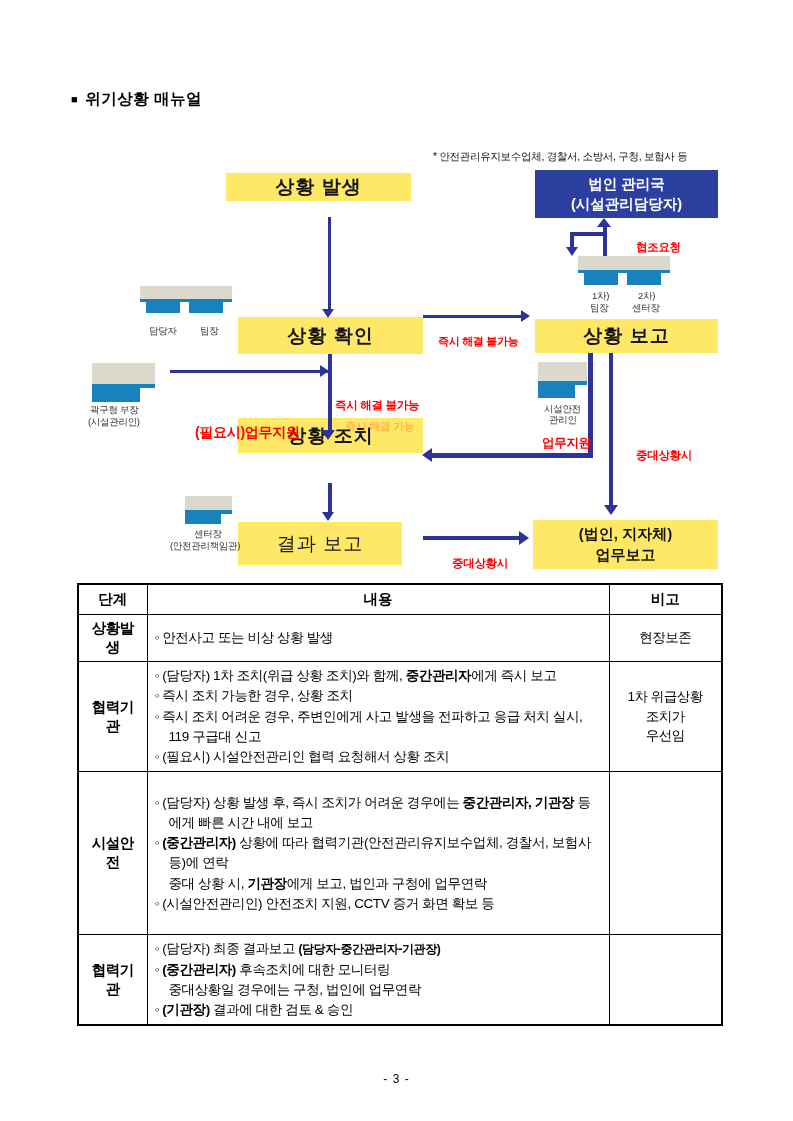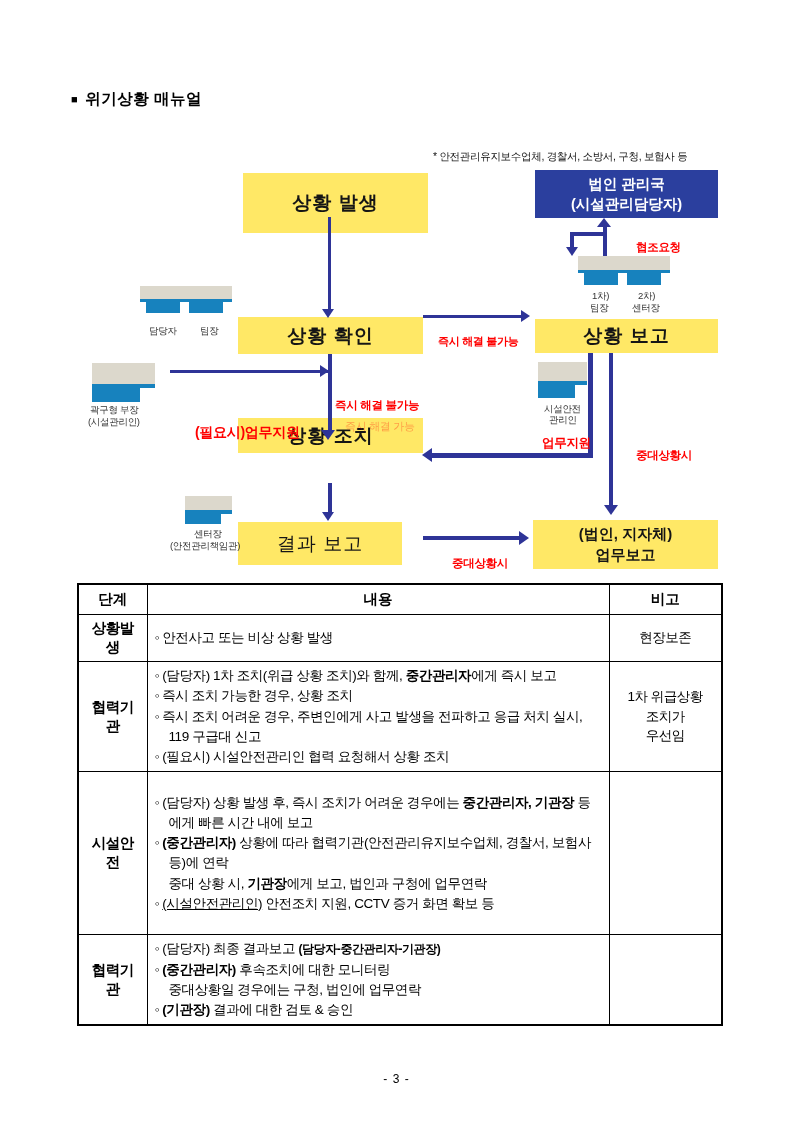--- a/index.html
+++ b/index.html
@@ -52,41 +52,41 @@
   .manual-table td{padding:4px 7px;vertical-align:middle;}
   .col-stage{width:69px;}
   .col-content{width:462px;}
   .col-note{width:113px;}
   .stage-cell{text-align:center;font-weight:700;font-size:14.5px;letter-spacing:-0.5px;}
   .content-cell{line-height:1.5;letter-spacing:-0.4px;}
   .line{padding-left:14px;text-indent:-14px;}
   .line.nobullet{text-indent:0;}
   .note-cell{text-align:center;line-height:1.45;letter-spacing:-0.5px;}
   .b{font-weight:700;}
-  .u{text-decoration:underline;}
+  .u{}
   .small{font-size:12px;}
   tbody tr:nth-child(1) td{height:34px;}
   tbody tr:nth-child(2) td{height:100px;}
   tbody tr:nth-child(3) td{height:154px;}
   tbody tr:nth-child(4) td{height:47px;}
   tbody tr:nth-child(5) td{height:80px;}
   .page-num{left:0;top:1072px;width:793px;text-align:center;font-size:12px;letter-spacing:1px;}
 </style>
 </head>
 <body>
 
 <div class="page" style="--yellow: #ffe866; --blue: #2b3f9e; --arrow: #2e3497; --red: #ff0000; --pp-beige: #dcd8cc; --pp-blue: #1782be;">
 
   <div class="abs doc-title">
     <span class="sq">■</span><span>위기상황 매뉴얼</span>
   </div>
 
   <div class="abs footnote">* 안전관리유지보수업체, 경찰서, 소방서, 구청, 보험사 등</div>
 
-  <div class="abs ybox" style="left:243px;top:173px;width:185px;height:60px">상황 발생</div>
+  <div class="abs ybox" style="left:226px;top:173px;width:185px;height:28px">상황 발생</div>
 
   <div class="abs bluebox" style="left:535px;top:170px;width:183px;height:48px">
     <span>법인 관리국</span>
     <span>(시설관리담당자)</span>
   </div>
 
   <div class="abs ybox" style="left:238px;top:317px;width:185px;height:37px">상황 확인</div>
 
   <div class="abs ybox" style="left:535px;top:319px;width:183px;height:34px">상황 보고</div>
 

